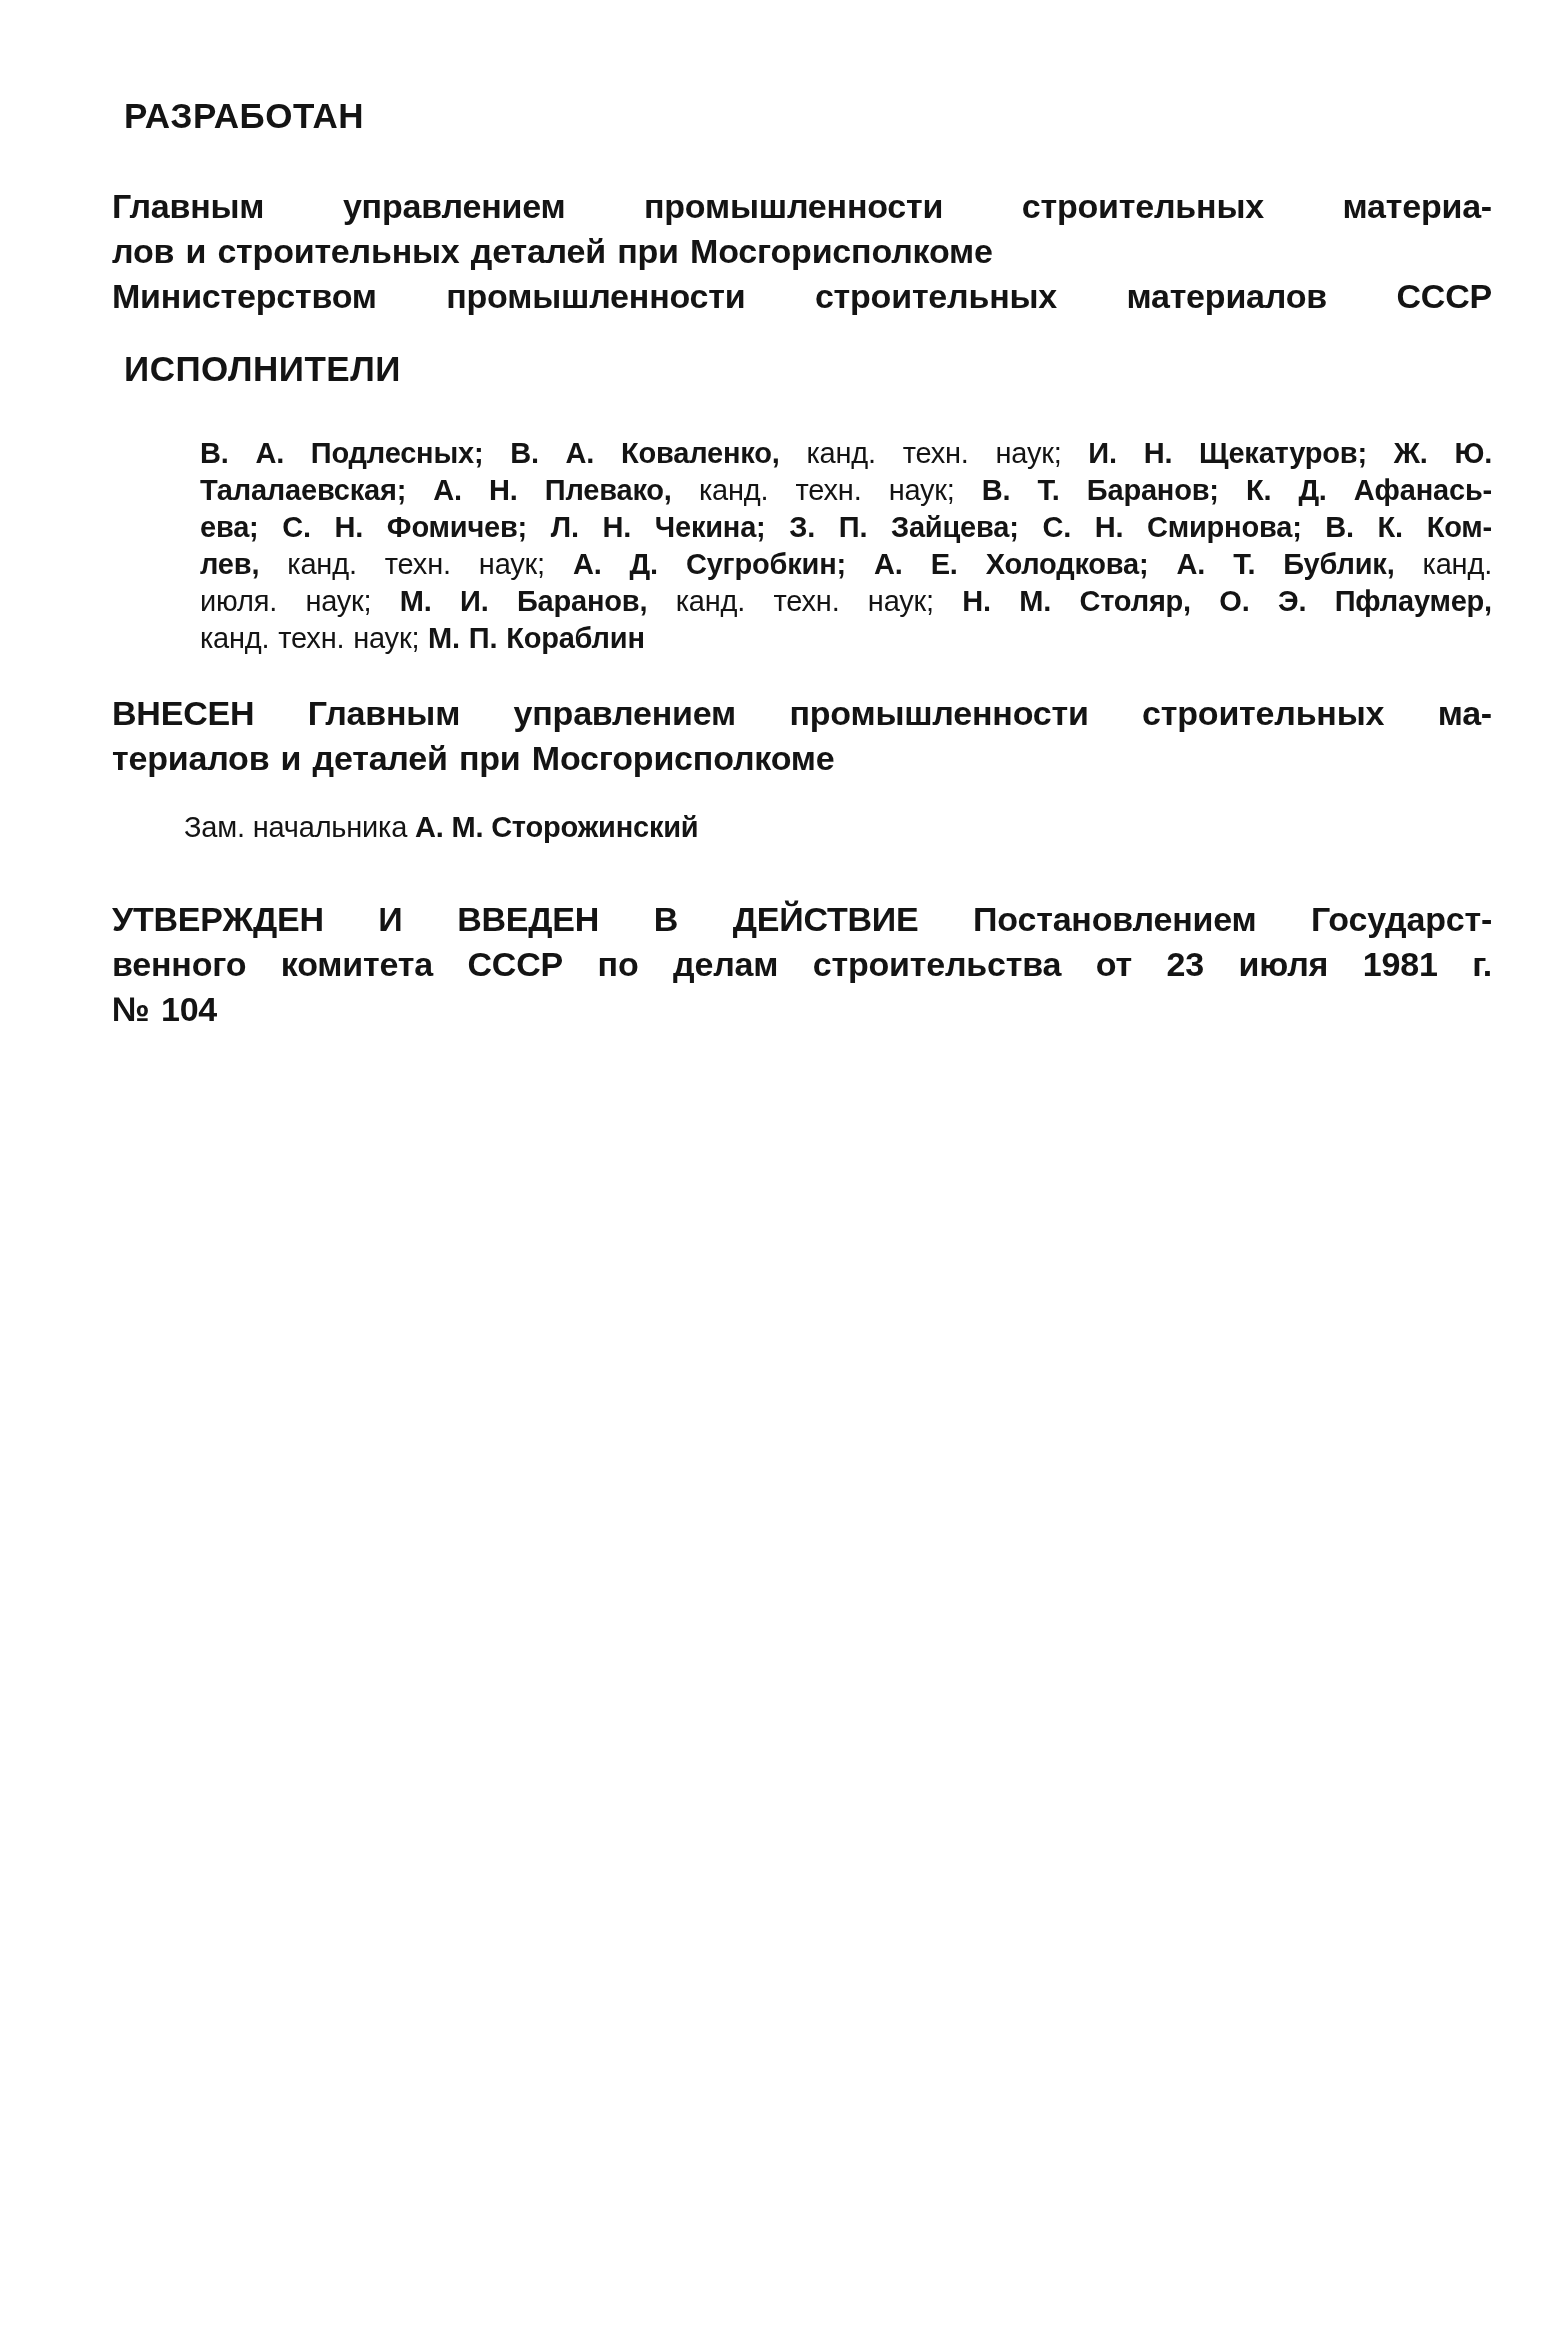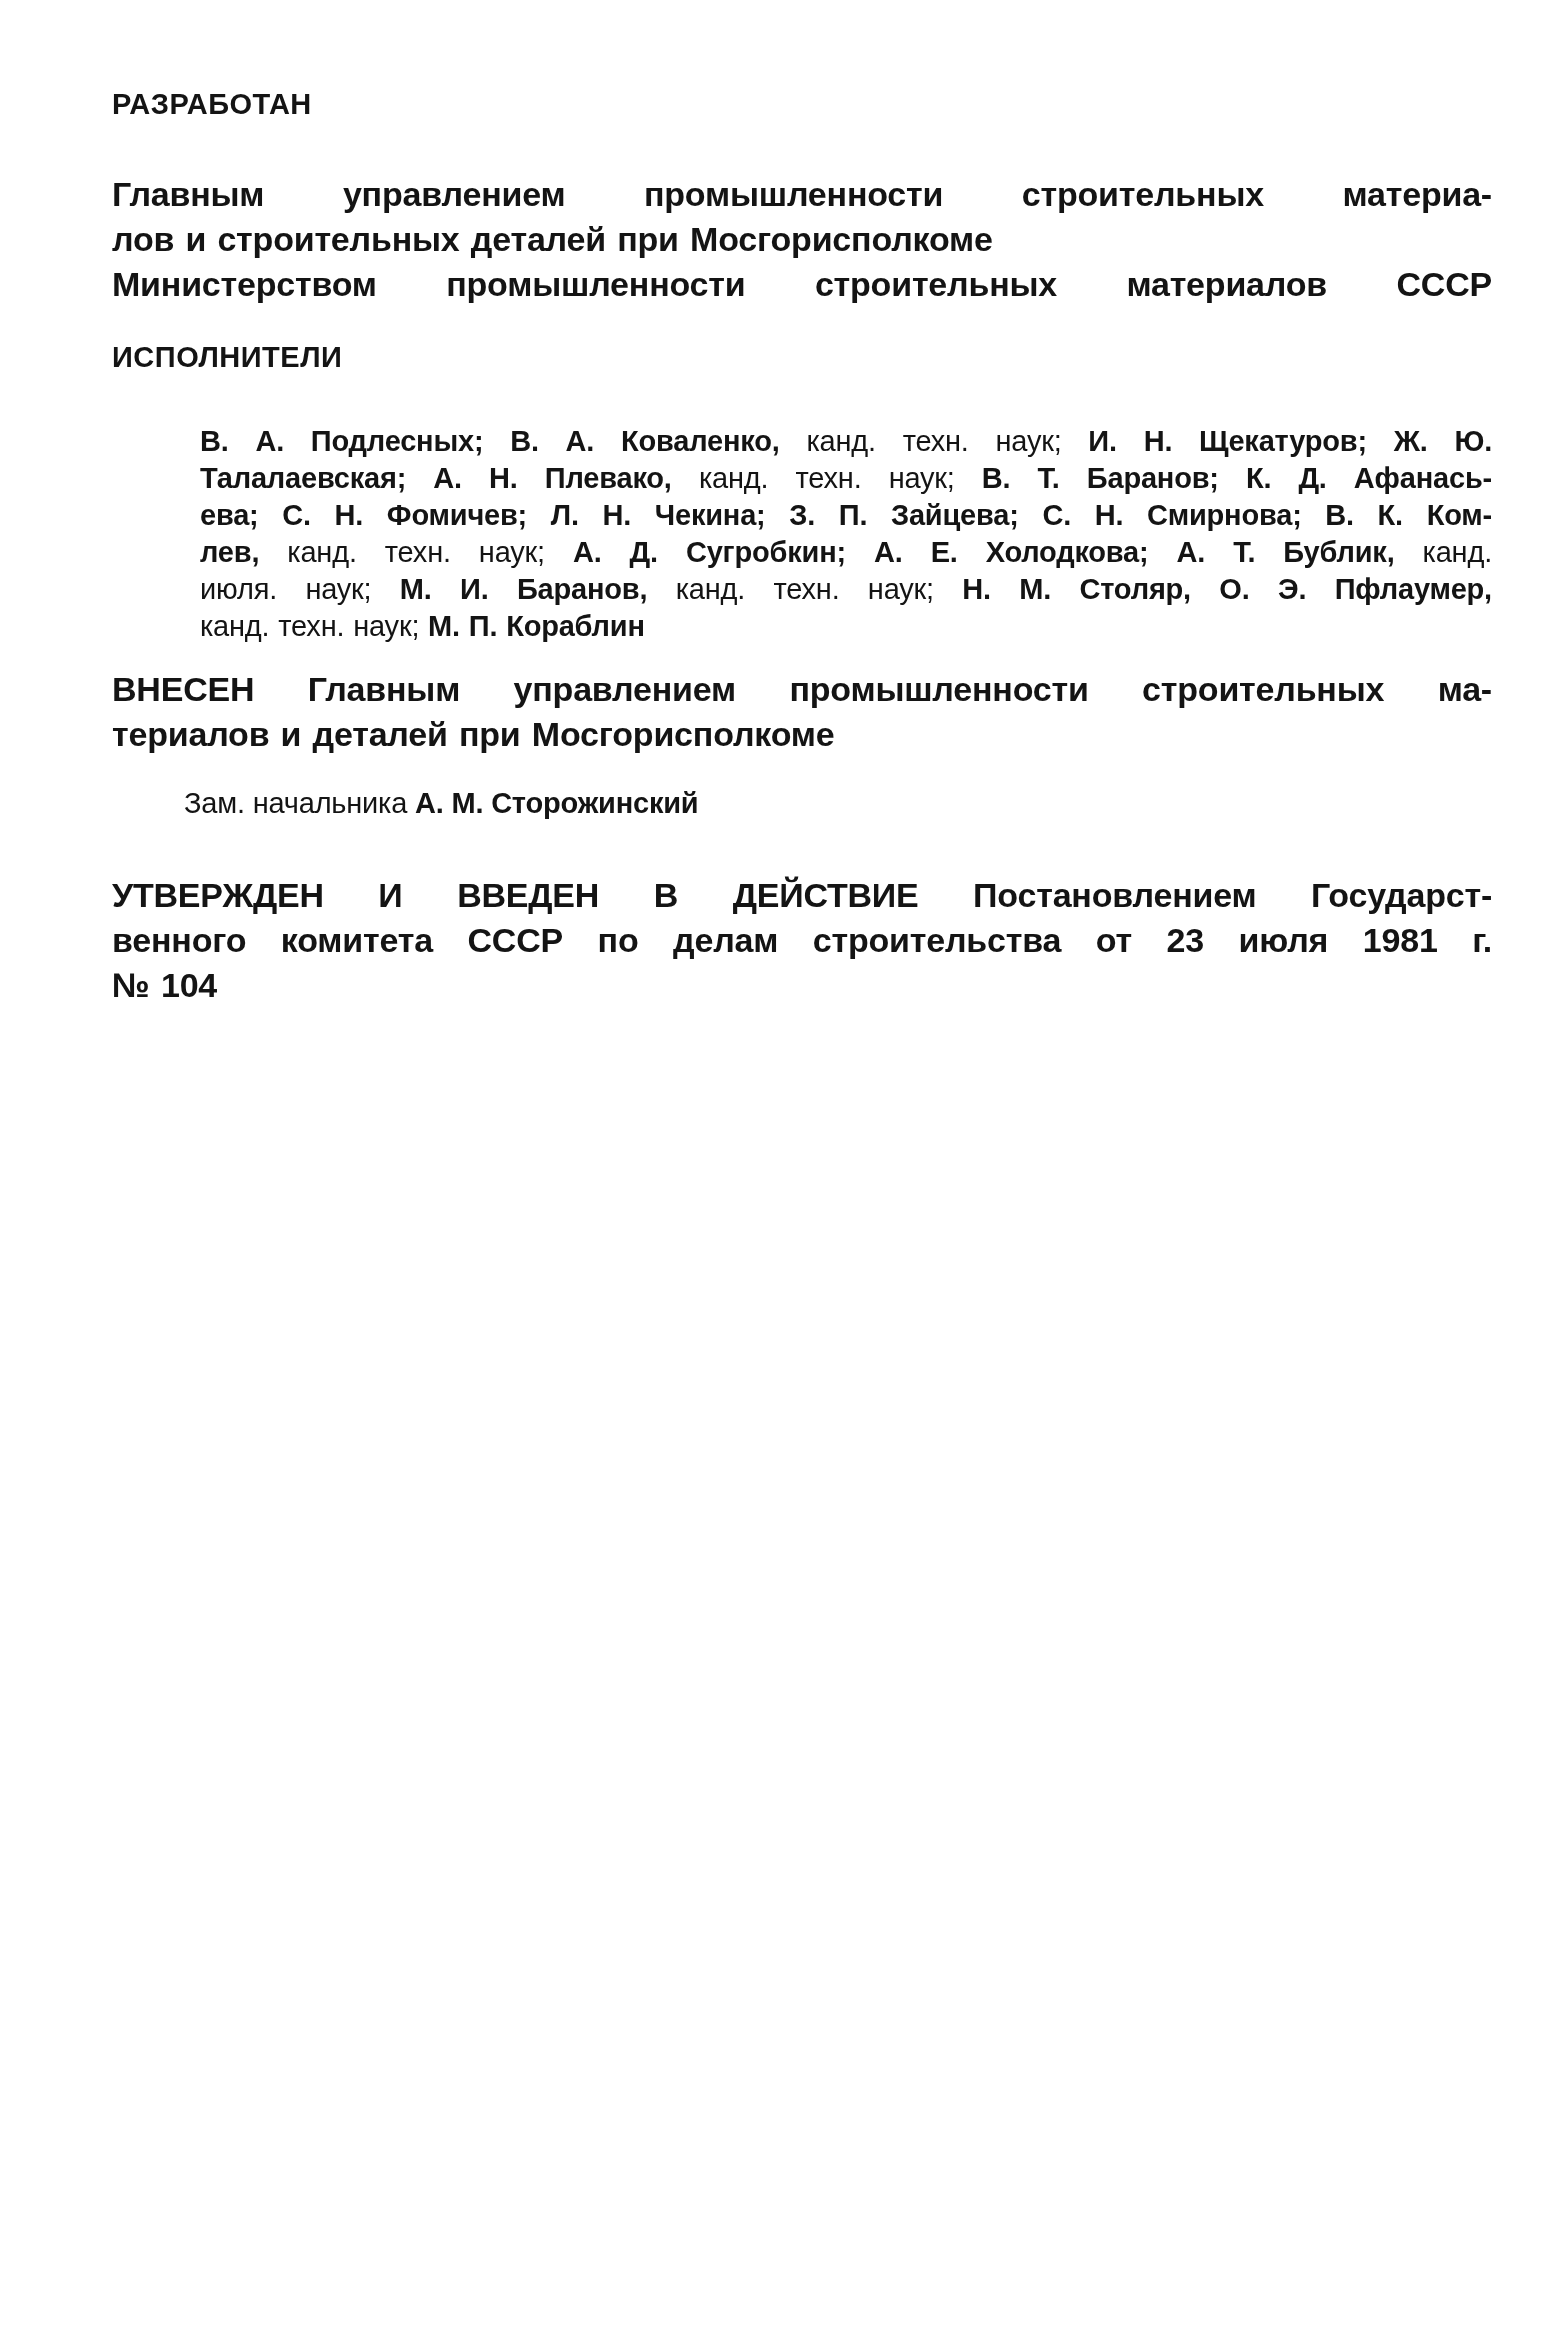--- a/index.html
+++ b/index.html
@@ -10,25 +10,25 @@
     margin: 0 auto;
     background: #ffffff;
     color: #141414;
     font-family: "Liberation Sans", sans-serif;
     box-sizing: border-box;
     padding: 84px 71px 0 112px;
     overflow: hidden;
   }
   
   .sec-heading {
-    font-size: 29px;
+    font-size: 35px;
     font-weight: 700;
     line-height: 40px;
     letter-spacing: 0.5px;
-    margin: 0;
+    margin: 12px;
   }
   
   .para {
     font-size: 34px;
     font-weight: 700;
     line-height: 45px;
     letter-spacing: -0.2px;
     word-spacing: 2px;
   }
   .para .line { min-height: 45px; }
@@ -53,21 +53,21 @@
     margin-left: 72px;
     font-size: 29px;
     line-height: 36px;
     font-weight: 400;
     letter-spacing: -0.2px;
   }
   
   .m-after-h1   { margin-bottom: 48px; }
   .gap-exec     { margin-top: 30px; }
   .gap-names    { margin-top: 46px; }
-  .gap-submit   { margin-top: 22px; }
+  .gap-submit   { margin-top: 34px; }
   .gap-signer   { margin-top: 28px; }
   .gap-approved { margin-top: 52px; }
 </style>
 </head>
 <body>
 
 <div class="page">
 
   <div class="sec-heading">РАЗРАБОТАН</div>
 

